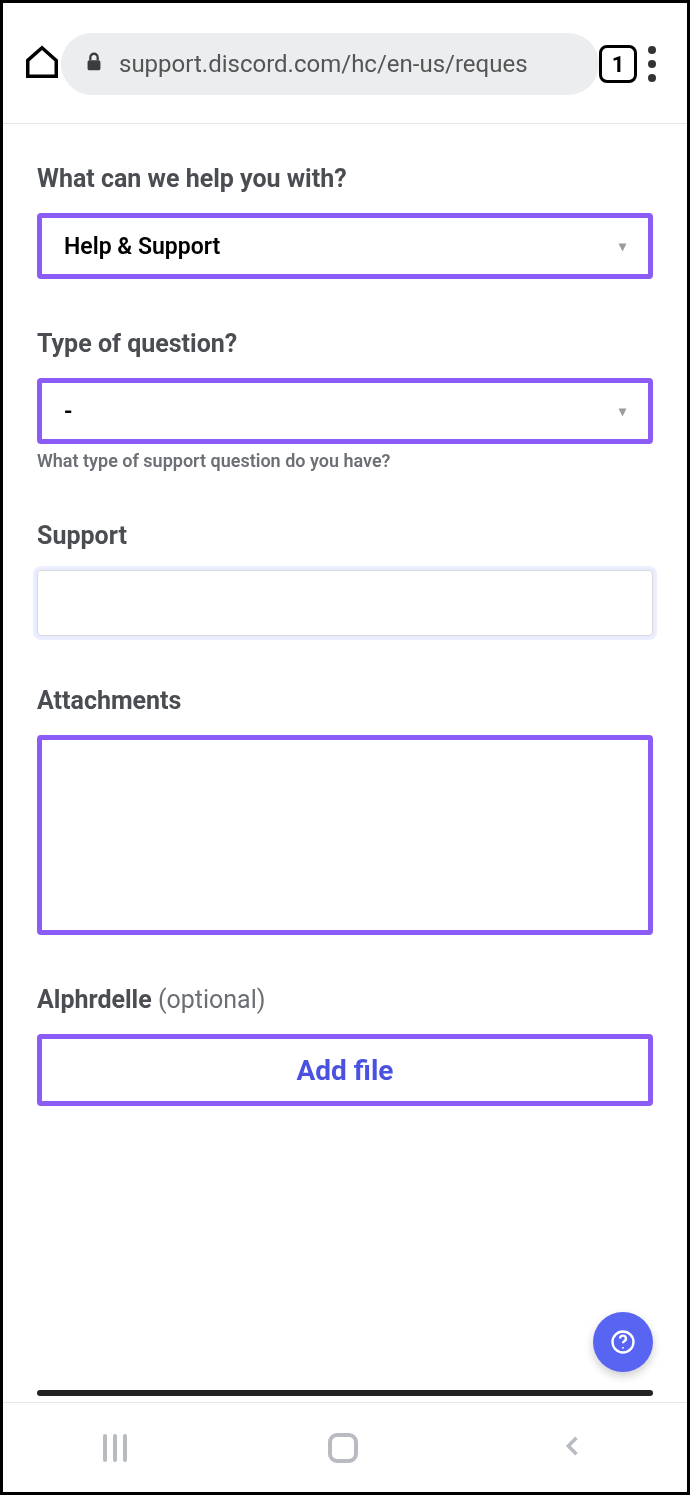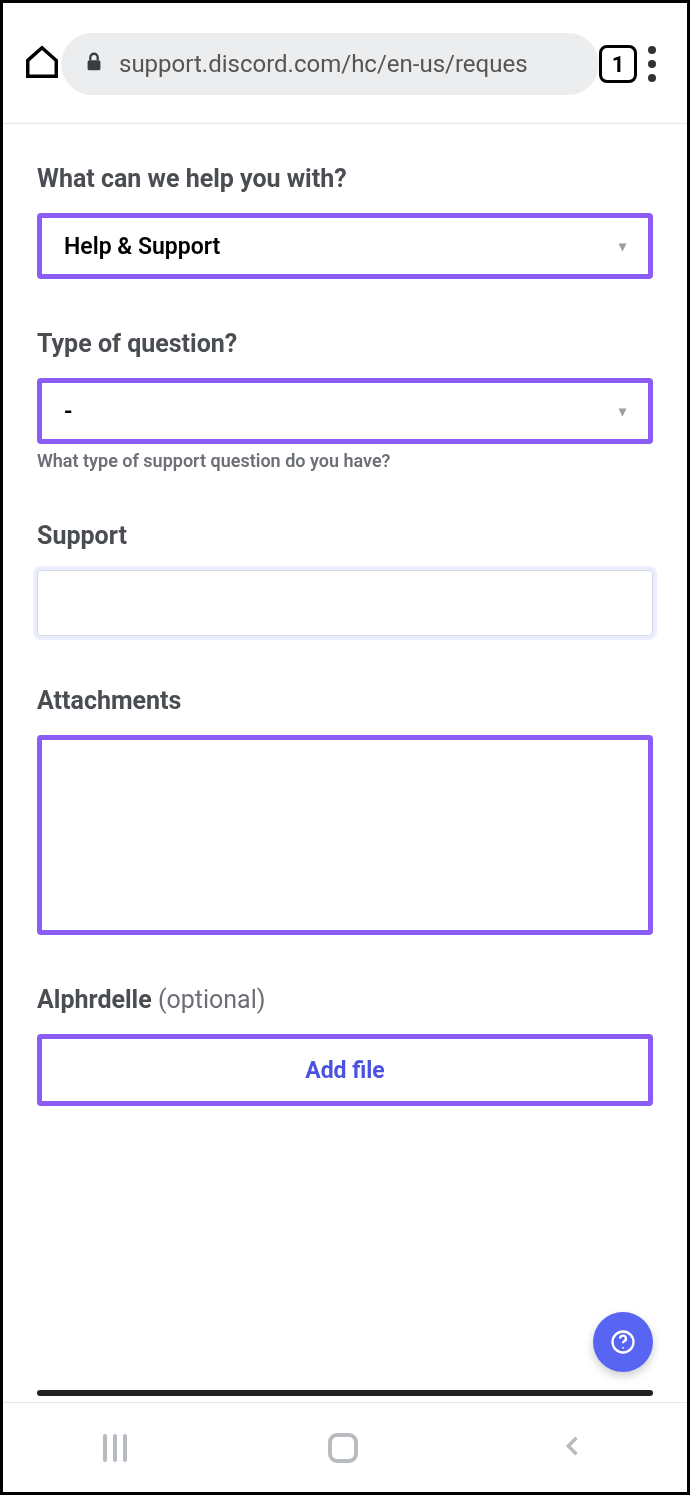--- a/index.html
+++ b/index.html
@@ -25,21 +25,21 @@
     width: 100%; border: 5px solid #8b5cf6; border-radius: 4px; background: #fff;
     font-size: 23px; color: #000; font-weight: 600;
   }
   .select-box { height: 66px; display: flex; align-items: center; justify-content: space-between; padding: 0 22px; }
   .caret { color: #9a9ca1; font-size: 14px; }
   .input-box { height: 70px; padding: 0 18px; display: flex; align-items: center; font-weight: 600; }
   .email-highlight { border: 5px solid #e60000; }
   .input-subject { height: 66px; border: 1px solid #d7d9dd; border-radius: 4px; outline: 2px solid #e9ecff; outline-offset: 0; box-shadow: 0 0 0 4px rgba(100,120,255,0.12); }
   .textarea-box { height: 200px; }
   .hint-text { font-size: 18px; color: #6c6f75; font-weight: 600; margin-top: 6px; }
-  .dropzone { height: 72px; display: flex; align-items: center; justify-content: center; gap: 8px; font-weight: 700; font-size: 23px; }
+  .dropzone { height: 72px; display: flex; align-items: center; justify-content: center; gap: 8px; font-weight: 700; font-size: 28px; }
   .addfile { color: #4b52e0; }
   .droptext { color: #6b6e74; }
 
   
   .help-fab { position: absolute; right: 34px; bottom: 120px; width: 60px; height: 60px; border-radius: 50%; background: #5865f2; display: flex; align-items: center; justify-content: center; box-shadow: 0 4px 10px rgba(0,0,0,0.2); }
   .help-fab svg { width: 28px; height: 28px; }
 
   
   .bottom-divider { position: absolute; bottom: 96px; left: 34px; right: 34px; height: 6px; background: #222; border-radius: 3px; }
   .nav-bar { position: absolute; bottom: 0; left: 0; right: 0; height: 90px; border-top: 1px solid #e6e6e8; display: flex; align-items: center; justify-content: space-around; }

